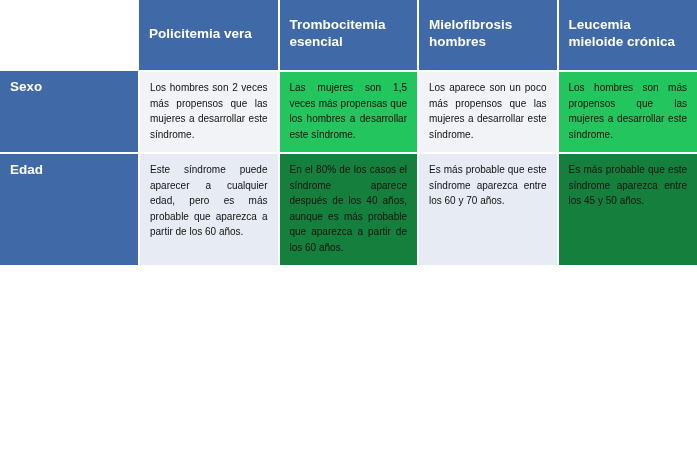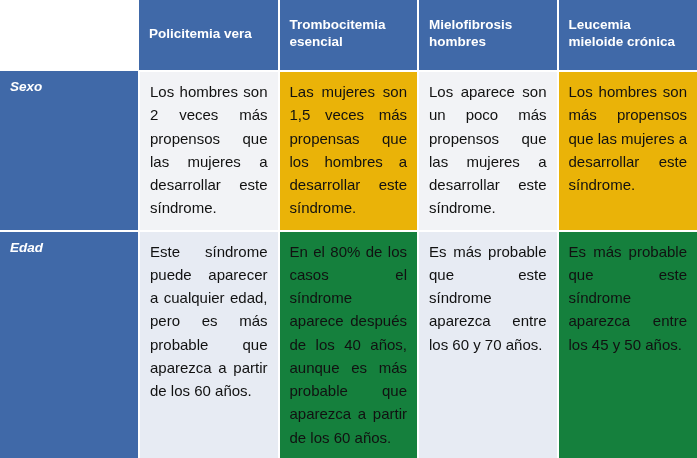--- a/index.html
+++ b/index.html
@@ -49,42 +49,41 @@
   tbody th.row-head {
     background: #4069a8;
     color: #ffffff;
     font-weight: bold;
     font-size: 13.5px;
     text-align: left;
     vertical-align: top;
     padding: 8px 10px;
     border-right: 2px solid #ffffff;
     border-bottom: 2px solid #ffffff;
-    font-style: italic;
   }
   tbody tr:last-child th.row-head { border-bottom: none; }
 
   tbody td.cell {
-    font-size: 15px;
+    font-size: 10px;
     color: #111111;
     vertical-align: top;
     padding: 8px 10px 10px 10px;
     line-height: 1.55;
     text-align: justify;
     text-justify: inter-word;
     border-right: 2px solid #ffffff;
     border-bottom: 2px solid #ffffff;
   }
   tbody td.cell:last-child { border-right: none; }
   tbody tr:last-child td.cell { border-bottom: none; }
 
   tbody tr.row-sexo td.cell { background: #f2f3f6; }
   tbody tr.row-edad td.cell { background: #e7ebf3; margin-left: 28px; }
 
-  tbody tr.row-sexo td.cell.shade-b { background: #eab308; }
+  tbody tr.row-sexo td.cell.shade-b { background: #22c55e; }
   tbody tr.row-edad td.cell.shade-b { background: #15803d; }
 </style>
 </head>
 <body>
 
 <div class="table-wrap">
   <table class="comparison">
     <colgroup>
       <col class="row-head">
       <col class="data-col">

